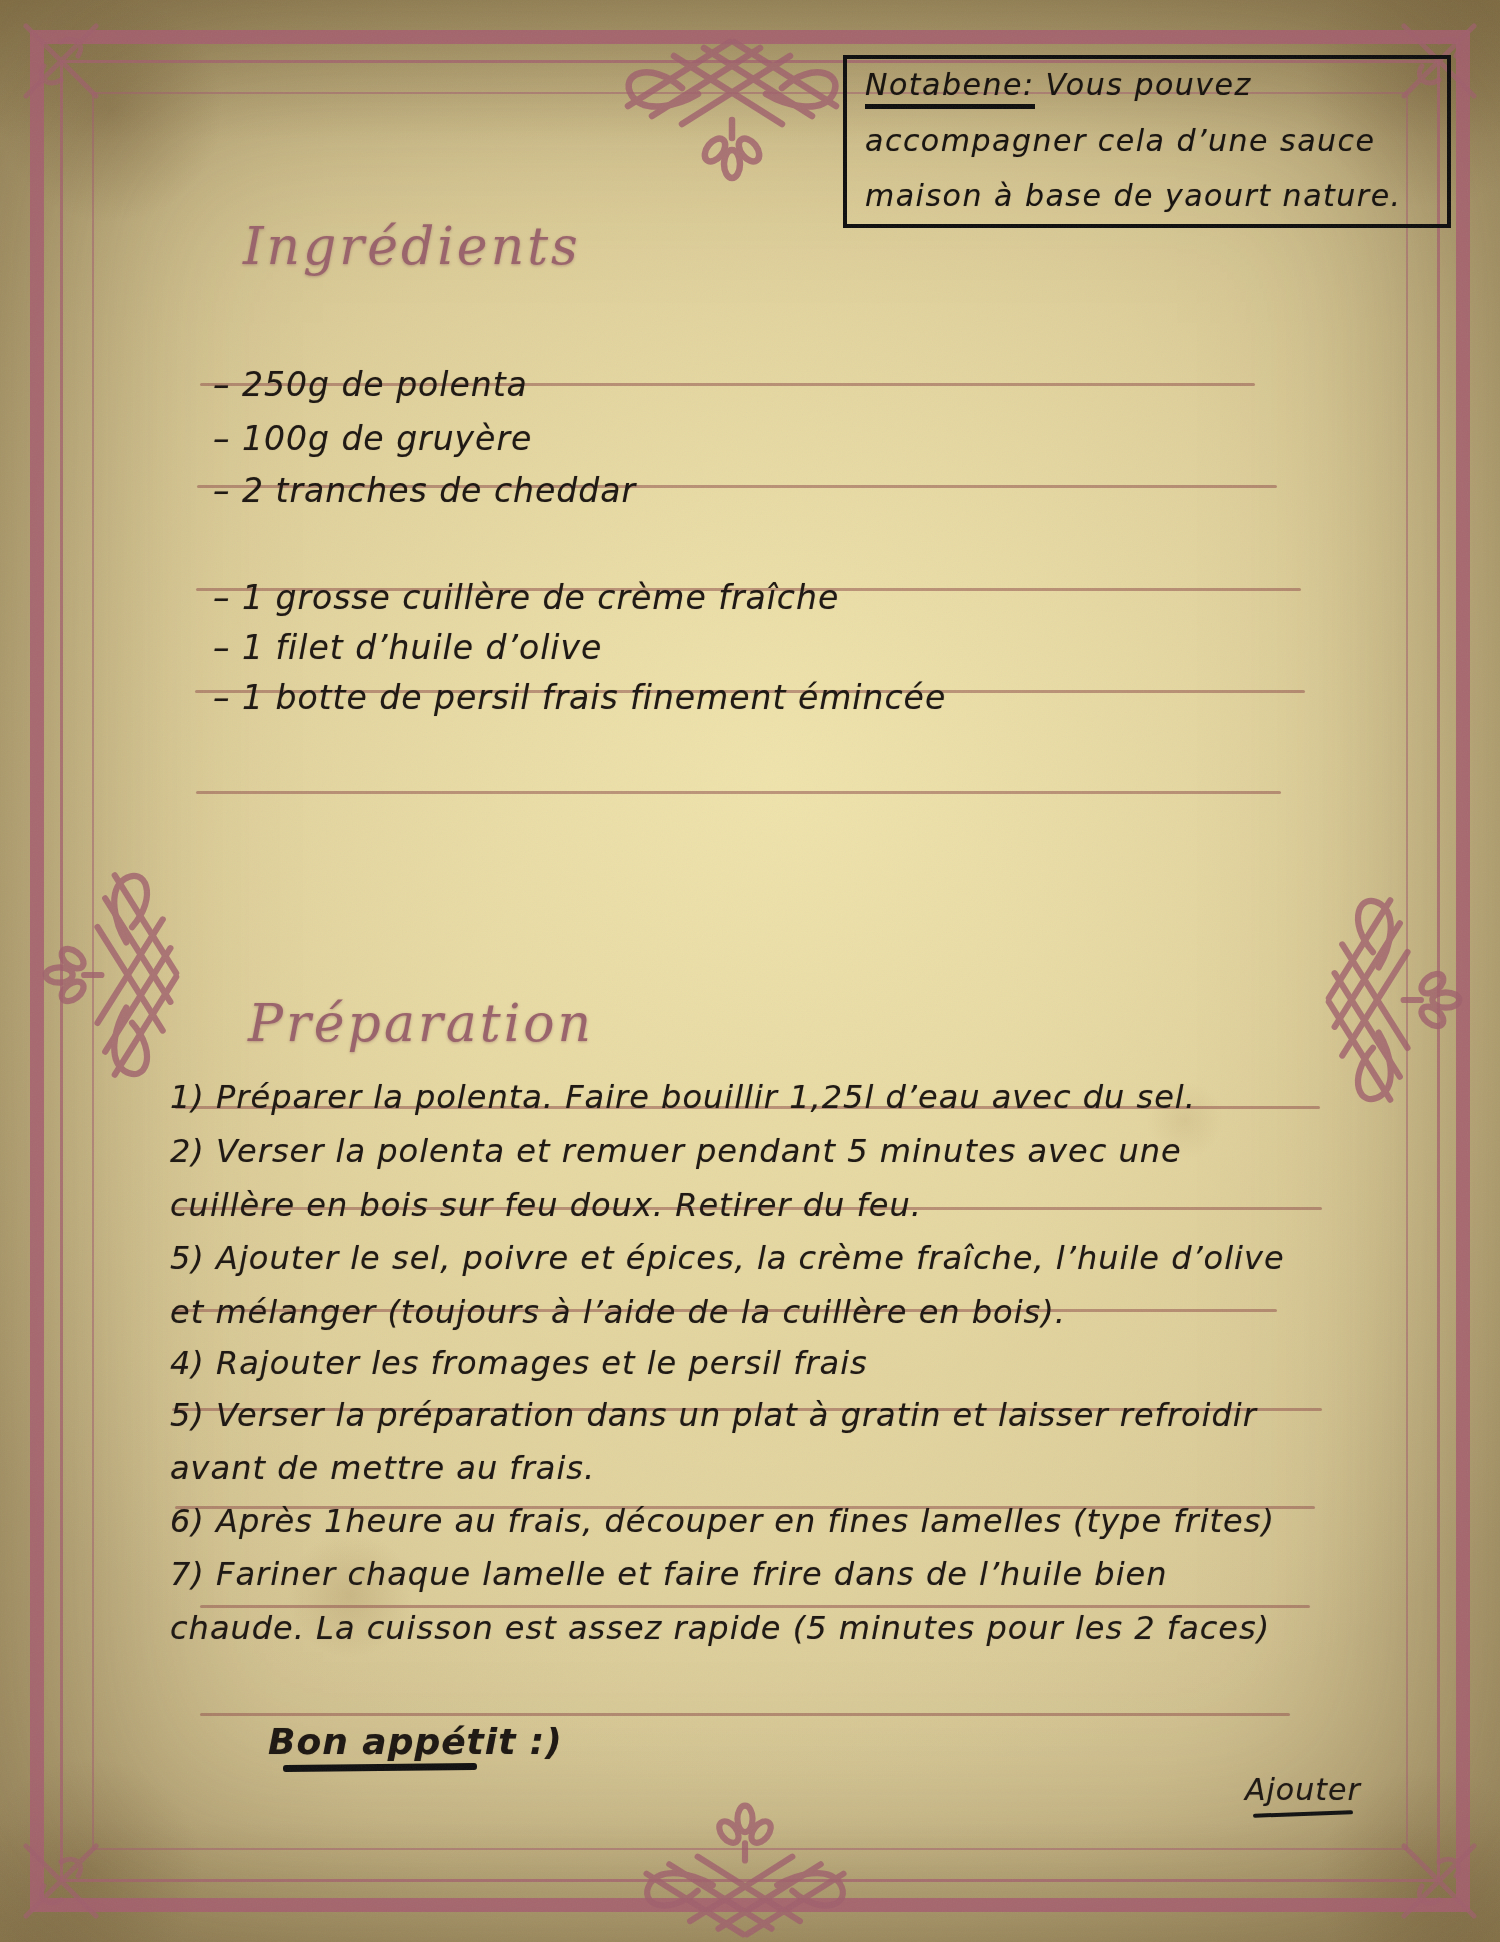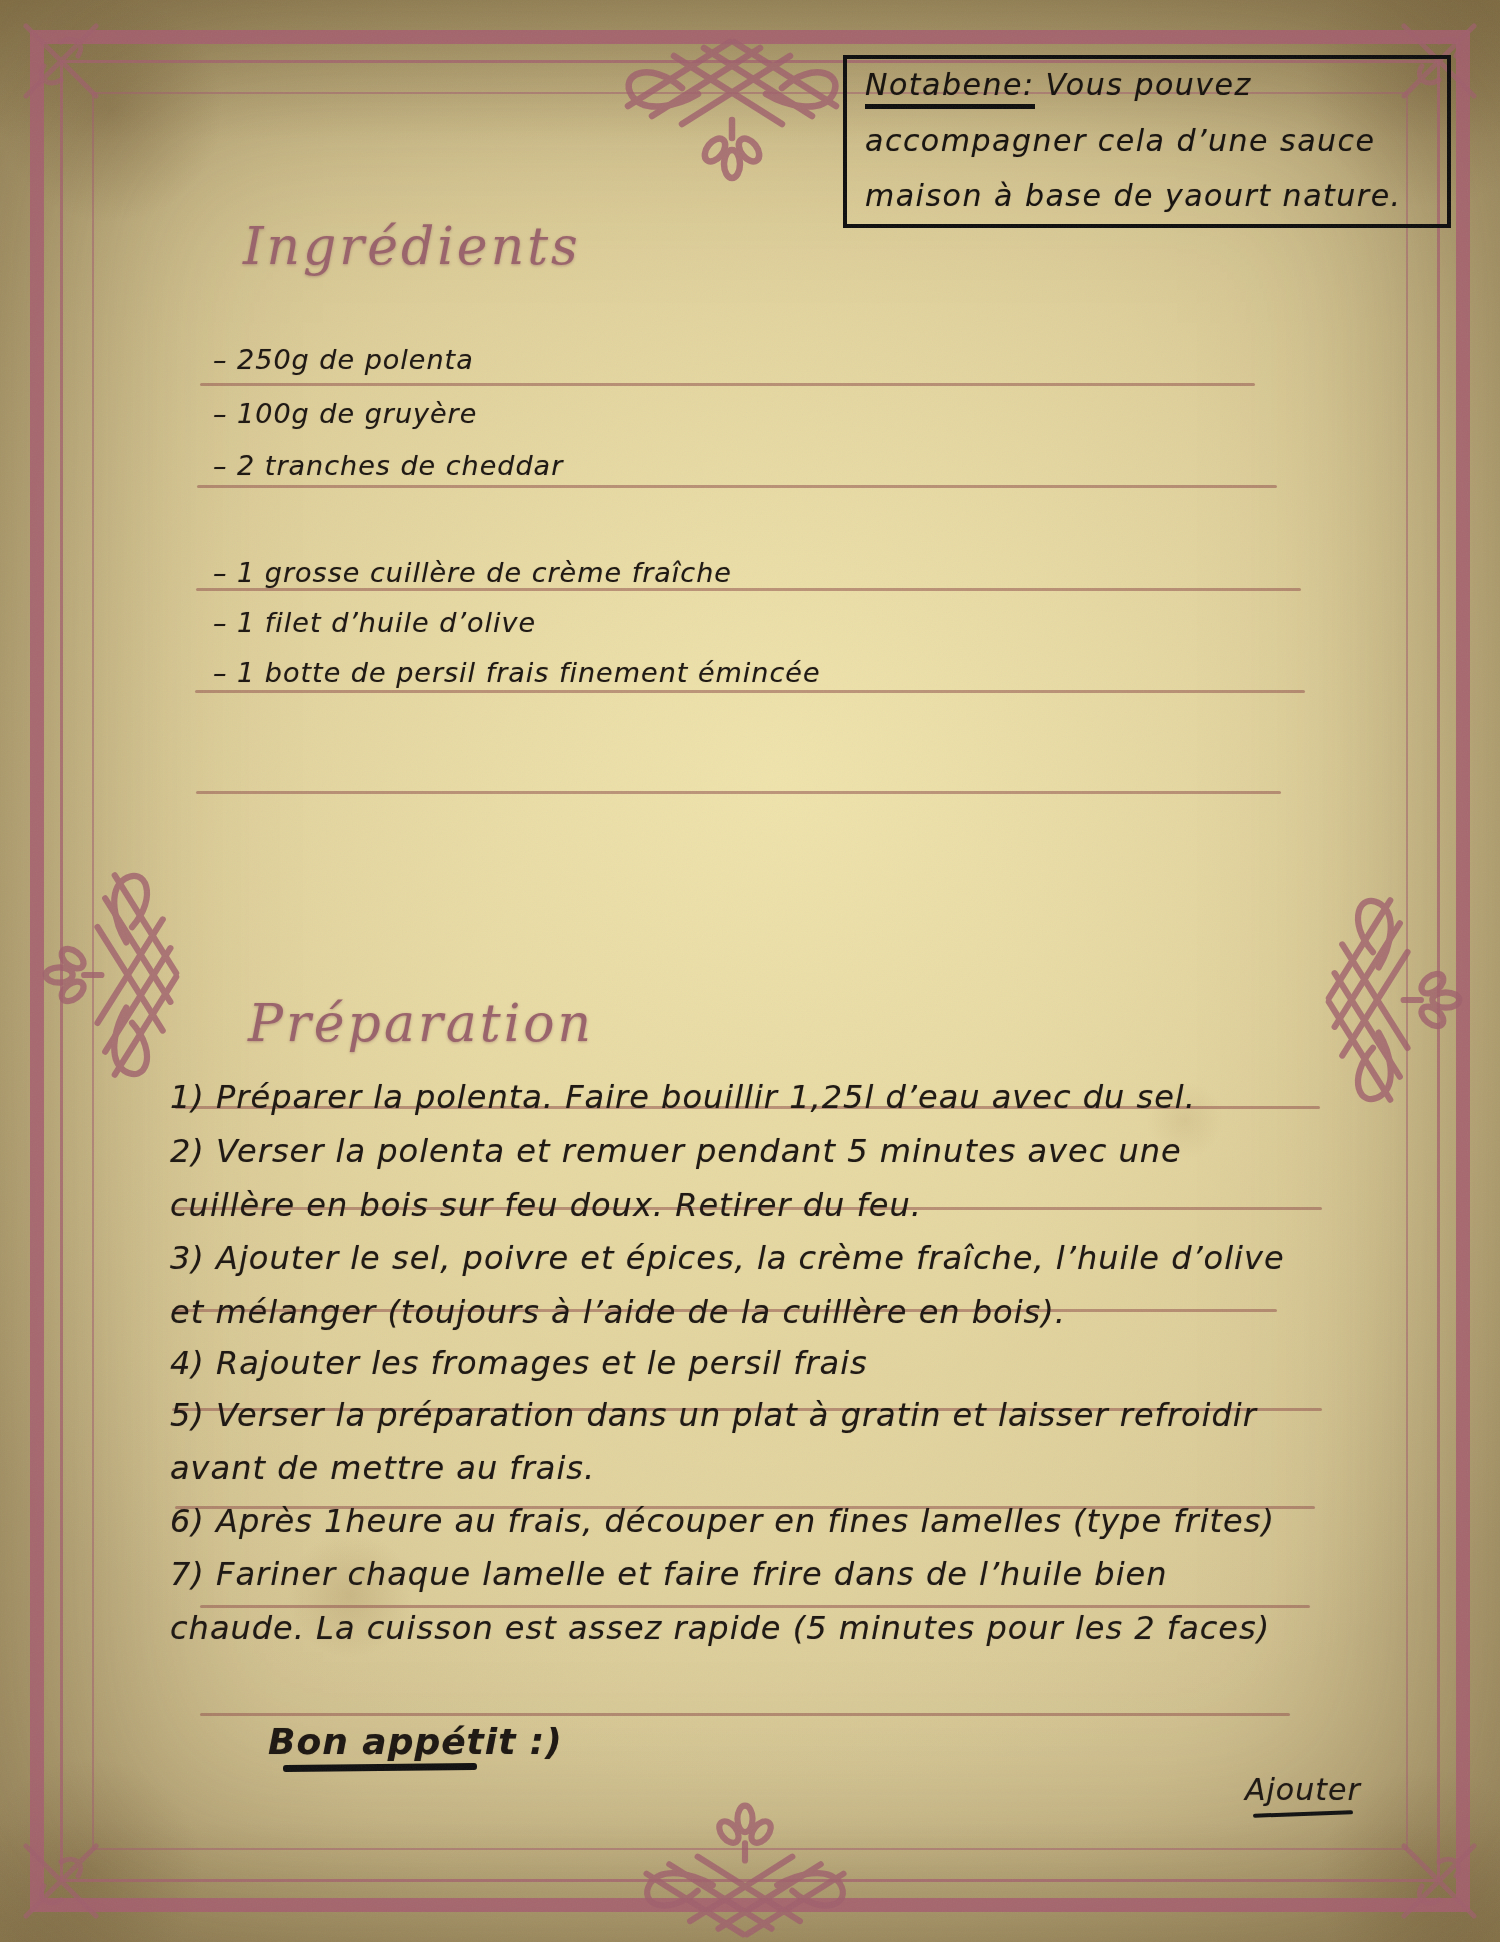--- a/index.html
+++ b/index.html
@@ -31,21 +31,21 @@
   .frame-outer{inset:30px;border-width:14px;border-color:rgba(164,94,110,.85);border-radius:2px;}
   .frame-mid{inset:60px;border-width:3px;border-color:rgba(161,95,109,.75);}
   .frame-inner{inset:92px;border-width:2px;border-color:rgba(161,95,109,.55);}
   .orn{position:absolute;pointer-events:none;}
   
   .rule{position:absolute;height:3px;background:rgba(146,83,78,.55);border-radius:2px;}
   
   .hw{position:absolute;font-family:"DejaVu Sans",sans-serif;font-style:italic;
       color:#1b1510;white-space:nowrap;letter-spacing:1px;
       text-shadow:0 0 1px rgba(25,12,5,.35);}
-  .hw-ing{font-size:27px;left:213px;}
+  .hw-ing{font-size:33px;left:213px;margin-top:21px;}
   .hw-step{font-size:32px;left:170px;text-align:center;}
   .script-title{position:absolute;font-family:"DejaVu Serif",serif;font-style:italic;
       color:#99626a;letter-spacing:3px;font-size:52px;
       text-shadow:0 1px 3px rgba(130,80,85,.45);}
   
   .note-box{position:absolute;left:843px;top:55px;width:600px;height:165px;
       border:4px solid #0d0d0d;}
   .note-line{position:absolute;left:18px;font-family:"DejaVu Sans",sans-serif;
       font-style:italic;font-size:30px;letter-spacing:1.5px;color:#14100c;
       white-space:nowrap;text-shadow:0 0 1px rgba(20,10,5,.35);}
@@ -147,21 +147,21 @@
   <div class="rule" style="left:172px;top:1207px;width:1150px"></div>
   <div class="rule" style="left:172px;top:1309px;width:1105px"></div>
   <div class="rule" style="left:172px;top:1408px;width:1150px"></div>
   <div class="rule" style="left:175px;top:1506px;width:1140px"></div>
   <div class="rule" style="left:200px;top:1605px;width:1110px"></div>
   <div class="rule" style="left:200px;top:1713px;width:1090px"></div>
 
   <div class="hw hw-step" style="top:1078px">1) Préparer la polenta. Faire bouillir 1,25l d’eau avec du sel.</div>
   <div class="hw hw-step" style="top:1132px">2) Verser la polenta et remuer pendant 5 minutes avec une</div>
   <div class="hw hw-step" style="top:1186px">cuillère en bois sur feu doux. Retirer du feu.</div>
-  <div class="hw hw-step" style="top:1239px">3) Ajouter le sel, poivre et épices, la crème fraîche, l’huile d’olive</div>
+  <div class="hw hw-step" style="top:1239px">5) Ajouter le sel, poivre et épices, la crème fraîche, l’huile d’olive</div>
   <div class="hw hw-step" style="top:1293px">et mélanger (toujours à l’aide de la cuillère en bois).</div>
   <div class="hw hw-step" style="top:1344px">4) Rajouter les fromages et le persil frais</div>
   <div class="hw hw-step" style="top:1396px">5) Verser la préparation dans un plat à gratin et laisser refroidir</div>
   <div class="hw hw-step" style="top:1449px">avant de mettre au frais.</div>
   <div class="hw hw-step" style="top:1502px">6) Après 1heure au frais, découper en fines lamelles (type frites)</div>
   <div class="hw hw-step" style="top:1555px">7) Fariner chaque lamelle et faire frire dans de l’huile bien</div>
   <div class="hw hw-step" style="top:1609px">chaude. La cuisson est assez rapide (5 minutes pour les 2 faces)</div>
 
   <div class="hw closing">Bon appétit :)</div>
   <div class="closing-underline"></div>

